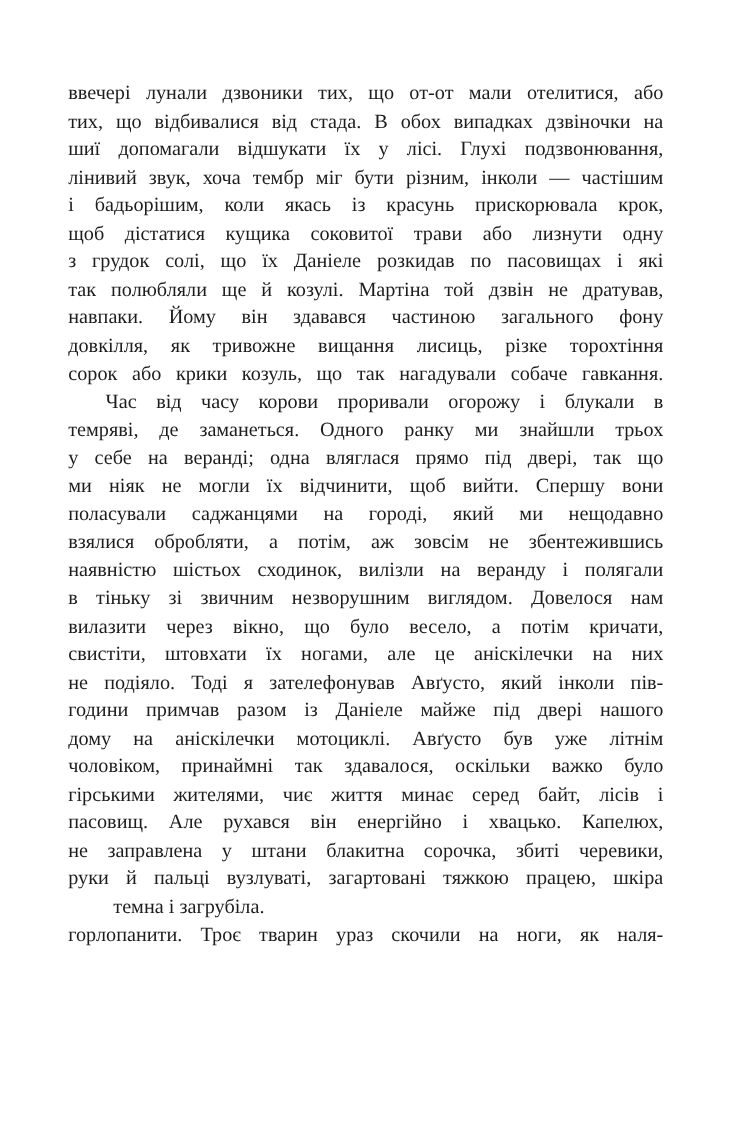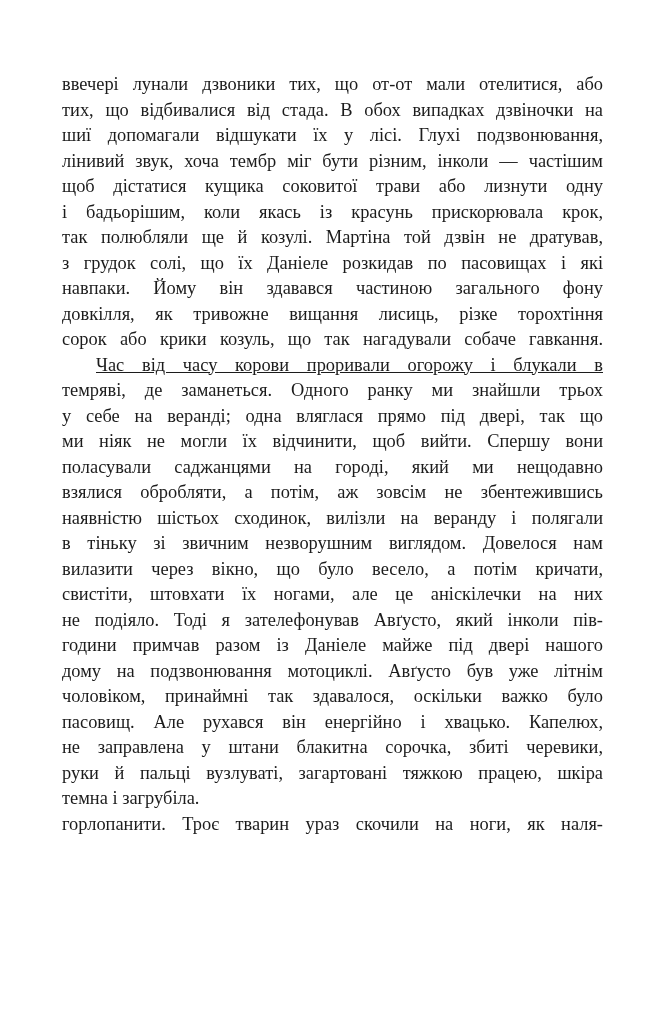--- a/index.html
+++ b/index.html
@@ -31,24 +31,24 @@
   }
   .line {
     height: 25.5px;
     white-space: nowrap;
     text-align: justify;
     text-align-last: justify;
     text-justify: inter-word;
   }
   .line.para-end {
     text-align-last: left;
+    margin-left: 41px;
   }
   .line.indent {
     text-indent: 34px;
-    text-decoration: underline;
   }
   .page-number {
     position: absolute;
     top: 941px;
     left: 0;
     width: 665px;
     text-align: center;
     font-weight: bold;
     font-size: 13px;
     line-height: 22px;
@@ -58,43 +58,44 @@
 </head>
 <body>
 
 <div class="page">
   <div class="text-block" id="text-block">
       <div class="paragraph">
         <div class="line">ввечері лунали дзвоники тих, що от-от мали отелитися, або</div>
         <div class="line">тих, що відбивалися від стада. В обох випадках дзвіночки на</div>
         <div class="line">шиї допомагали відшукати їх у лісі. Глухі подзвонювання,</div>
         <div class="line">лінивий звук, хоча тембр міг бути різним, інколи — частішим</div>
+        <div class="line">і бадьорішим, коли якась із красунь прискорювала крок,</div>
         <div class="line">щоб дістатися кущика соковитої трави або лизнути одну</div>
-        <div class="line">і бадьорішим, коли якась із красунь прискорювала крок,</div>
+        <div class="line">з грудок солі, що їх Даніеле розкидав по пасовищах і які</div>
         <div class="line">так полюбляли ще й козулі. Мартіна той дзвін не дратував,</div>
-        <div class="line">з грудок солі, що їх Даніеле розкидав по пасовищах і які</div>
         <div class="line">навпаки. Йому він здавався частиною загального фону</div>
         <div class="line">довкілля, як тривожне вищання лисиць, різке торохтіння</div>
         <div class="line">сорок або крики козуль, що так нагадували собаче гавкання.</div>
       </div>
       <div class="paragraph">
         <div class="line indent">Час від часу корови проривали огорожу і блукали в</div>
         <div class="line">темряві, де заманеться. Одного ранку ми знайшли трьох</div>
         <div class="line">у себе на веранді; одна вляглася прямо під двері, так що</div>
         <div class="line">ми ніяк не могли їх відчинити, щоб вийти. Спершу вони</div>
         <div class="line">поласували саджанцями на городі, який ми нещодавно</div>
         <div class="line">взялися обробляти, а потім, аж зовсім не збентежившись</div>
         <div class="line">наявністю шістьох сходинок, вилізли на веранду і полягали</div>
         <div class="line">в тіньку зі звичним незворушним виглядом. Довелося нам</div>
         <div class="line">вилазити через вікно, що було весело, а потім кричати,</div>
         <div class="line">свистіти, штовхати їх ногами, але це аніскілечки на них</div>
         <div class="line">не подіяло. Тоді я зателефонував Авґусто, який інколи пів-</div>
         <div class="line">години примчав разом із Даніеле майже під двері нашого</div>
-        <div class="line">дому на подзвонювання мотоциклі. Авґусто був уже літнім</div>
+        <div class="line">дому на аніскілечки мотоциклі. Авґусто був уже літнім</div>
         <div class="line">чоловіком, принаймні так здавалося, оскільки важко було</div>
+        <div class="line">гірськими жителями, чиє життя минає серед байт, лісів і</div>
         <div class="line">пасовищ. Але рухався він енергійно і хвацько. Капелюх,</div>
         <div class="line">не заправлена у штани блакитна сорочка, збиті черевики,</div>
         <div class="line">руки й пальці вузлуваті, загартовані тяжкою працею, шкіра</div>
         <div class="line para-end">темна і загрубіла.</div>
       </div>
       <div class="paragraph">
         <div class="line">горлопанити. Троє тварин ураз скочили на ноги, як наля-</div>
       </div>
     </div>
   <div class="page-number">58</div>

